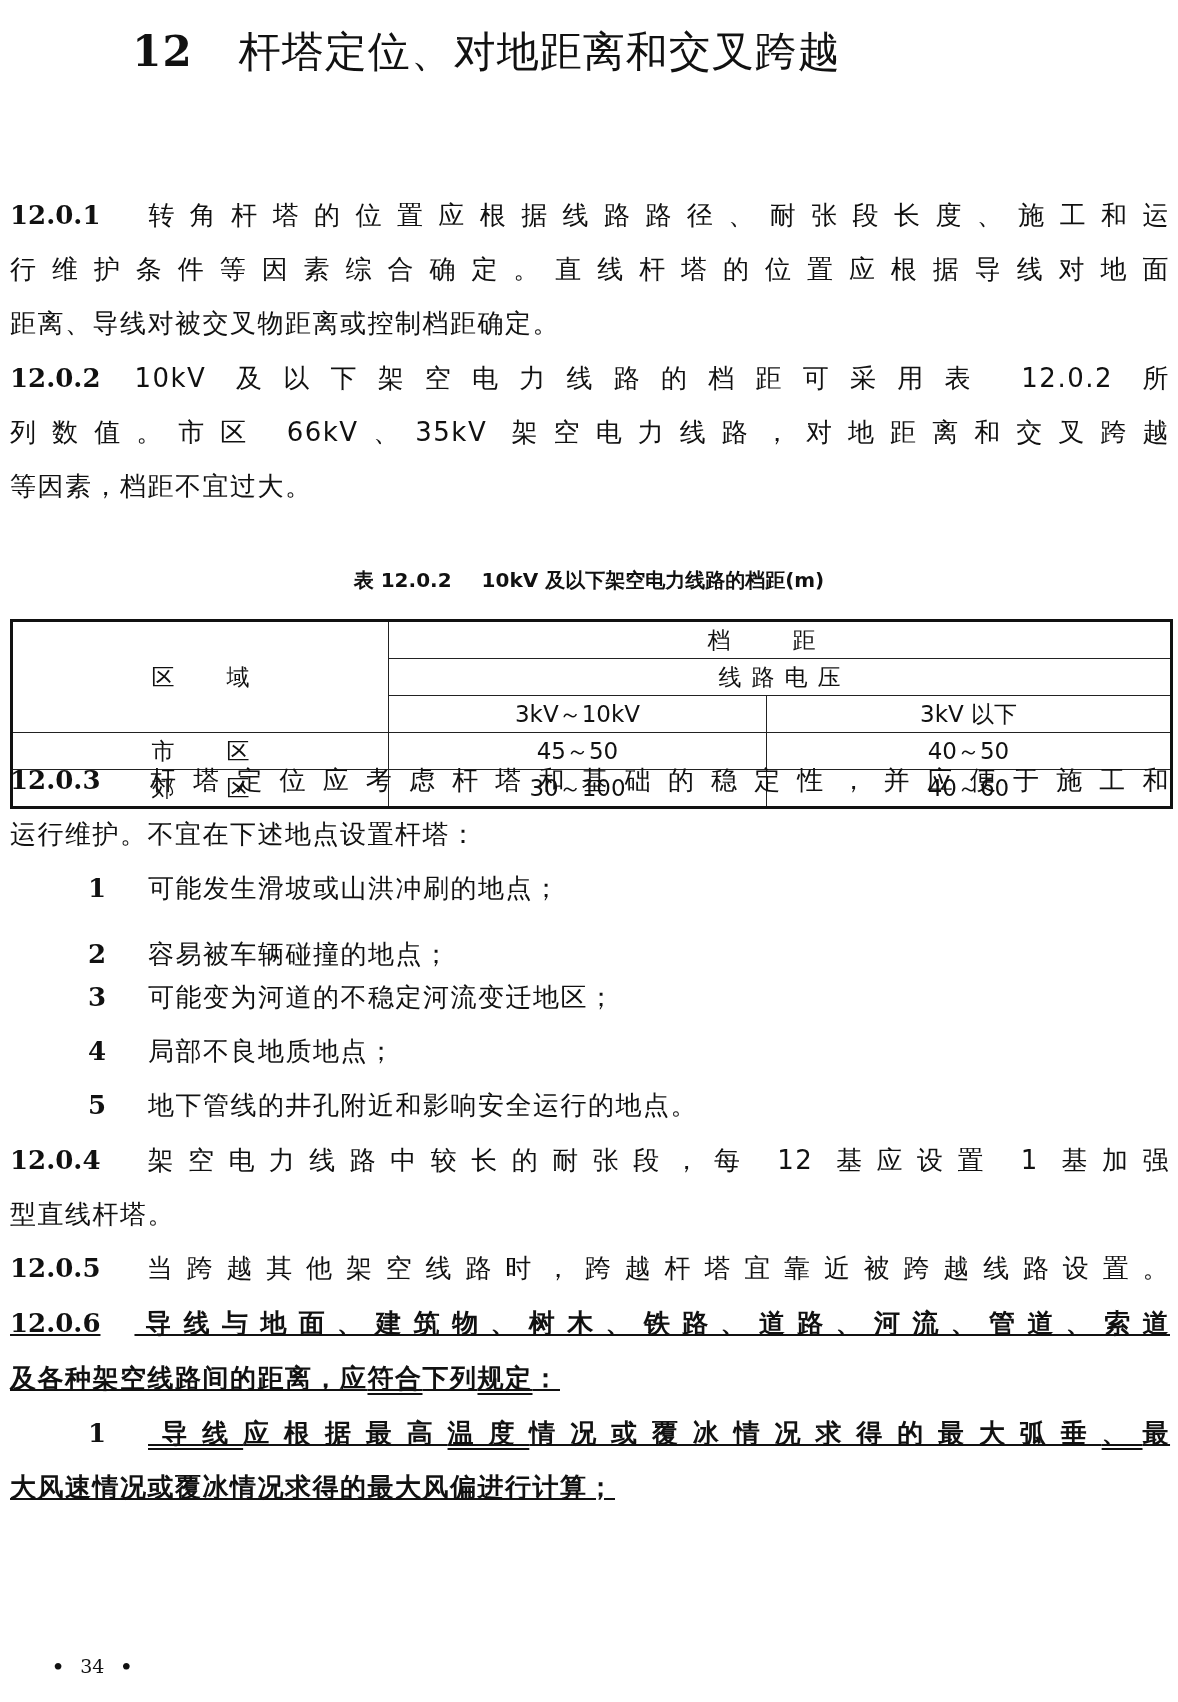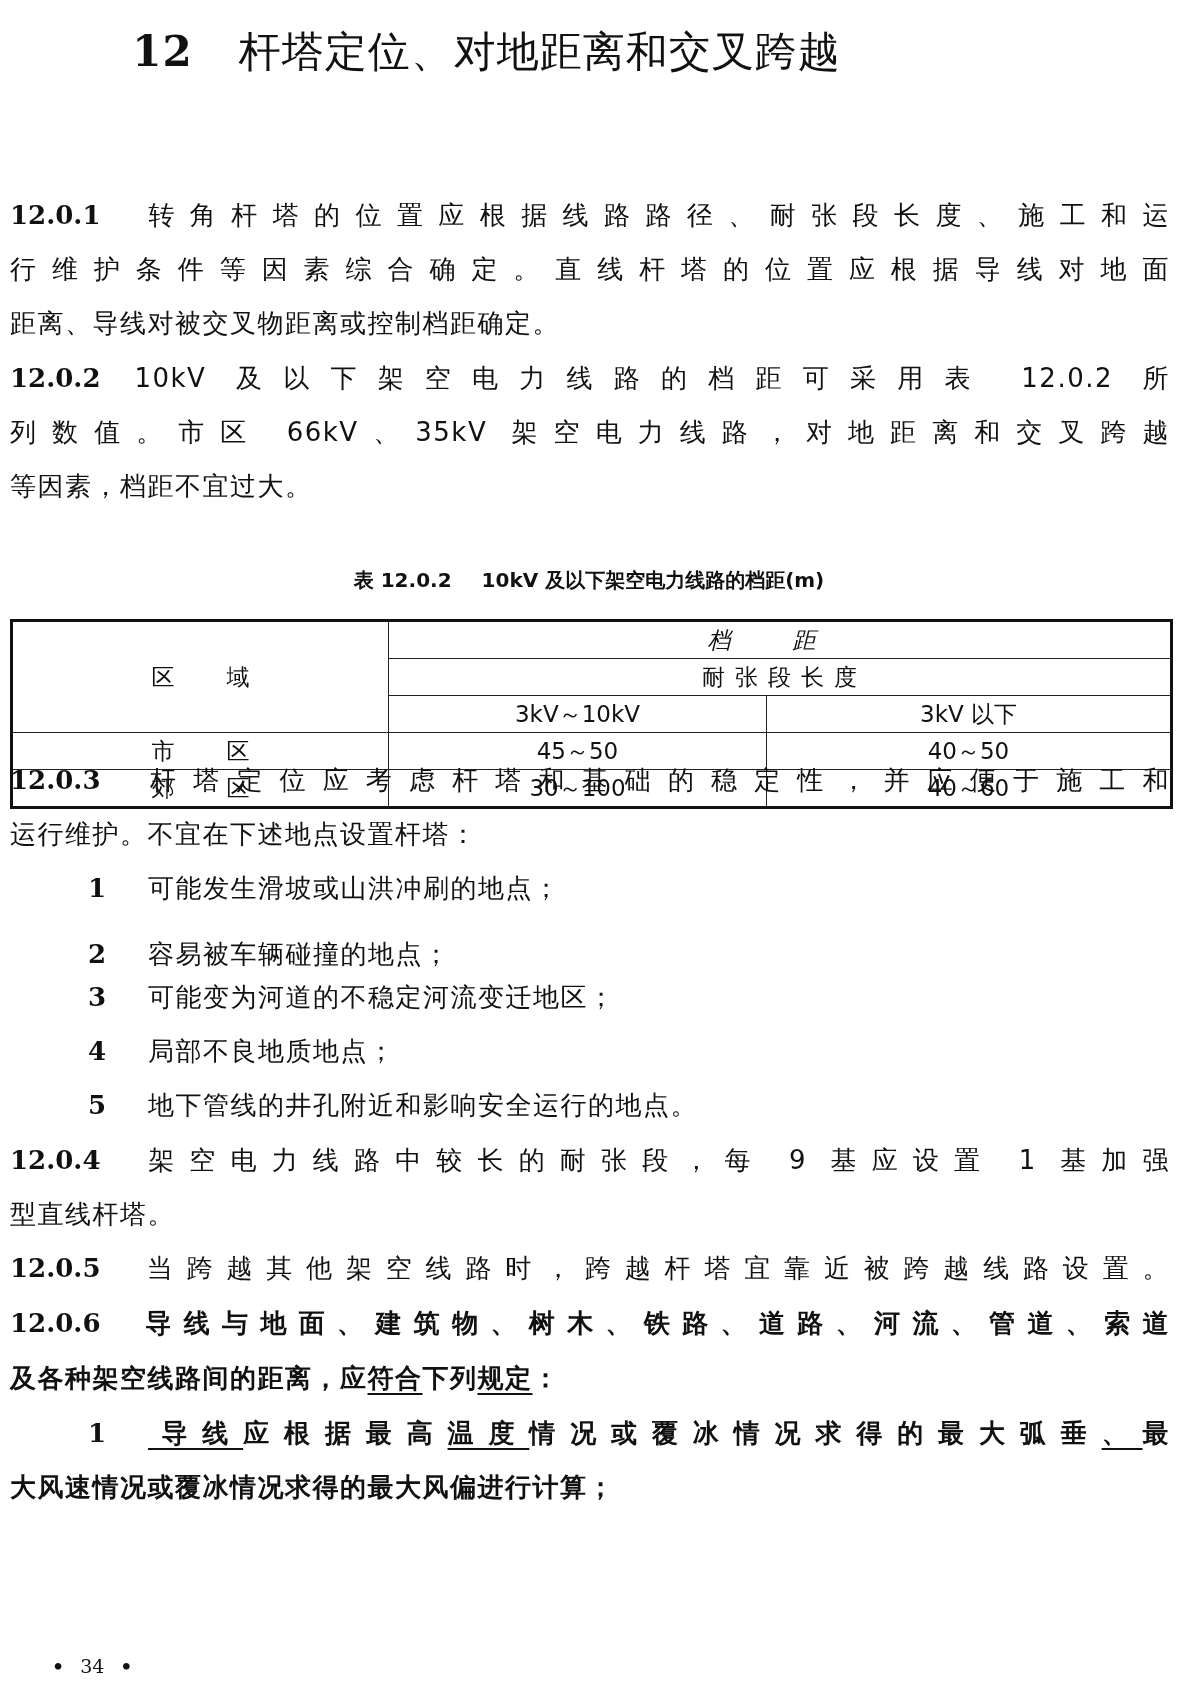--- a/index.html
+++ b/index.html
@@ -52,21 +52,21 @@
       letter-spacing: 0;
       margin-right: 34px;
     }
     .item-num {
       font-family: "DejaVu Serif", "Liberation Serif", serif;
       font-weight: bold;
       display: inline-block;
       width: 60px;
     }
     .indent { left: 88px; width: 1082px; }
-    .bold-text { font-weight: bold; }
+    .bold-text { font-weight: bold; text-decoration: underline; }
     .ul { text-decoration: underline; text-underline-offset: 6px; text-decoration-thickness: 2px; }
 
     .table-caption {
       position: absolute;
       top: 560px;
       left: 0;
       width: 1178px;
       text-align: center;
       font-size: 20px;
       font-weight: bold;
@@ -133,24 +133,24 @@
 
 <table class="span-table">
   <colgroup>
     <col style="width:377px">
     <col style="width:378px">
     <col style="width:405px">
   </colgroup>
   <tbody>
       <tr>
     <td rowspan="3" class="region-cell">区域</td>
-    <td colspan="2" class="spaced" style="letter-spacing:62px;padding-left:62px;font-style:italic;">档距</td>
-  </tr>
-  <tr>
-    <td colspan="2" class="spaced-sm">耐张段长度</td>
+    <td colspan="2" class="spaced" style="letter-spacing:62px;padding-left:62px;">档距</td>
+  </tr>
+  <tr>
+    <td colspan="2" class="spaced-sm">线路电压</td>
   </tr>
   <tr>
     <td>3kV～10kV</td>
     <td>3kV 以下</td>
   </tr>
   <tr>
     <td class="region-cell">市区</td>
     <td>45～50</td>
     <td>40～50</td>
   </tr>
@@ -177,21 +177,21 @@
   <span class="item-num">3</span><span>可能变为河道的不稳定河流变迁地区；</span>
 </div>
 <div class="line indent" style="top:1028px;">
   <span class="item-num">4</span><span>局部不良地质地点；</span>
 </div>
 <div class="line indent" style="top:1082px;">
   <span class="item-num">5</span><span>地下管线的井孔附近和影响安全运行的地点。</span>
 </div>
 
 <div class="line justify" style="top:1137px;">
-  <span class="clause-num">12.0.4</span><span>架空电力线路中较长的耐张段，每 9 基应设置 1 基加强</span>
+  <span class="clause-num">12.0.4</span><span>架空电力线路中较长的耐张段，每 12 基应设置 1 基加强</span>
 </div>
 <div class="line" style="top:1191px;">型直线杆塔。</div>
 
 <div class="line justify" style="top:1245px;">
   <span class="clause-num">12.0.5</span><span>当跨越其他架空线路时，跨越杆塔宜靠近被跨越线路设置。</span>
 </div>
 
 <div class="line justify bold-text" style="top:1300px;">
   <span class="clause-num">12.0.6</span><span>导线与地面、建筑物、树木、铁路、道路、河流、管道、索道</span>
 </div>

